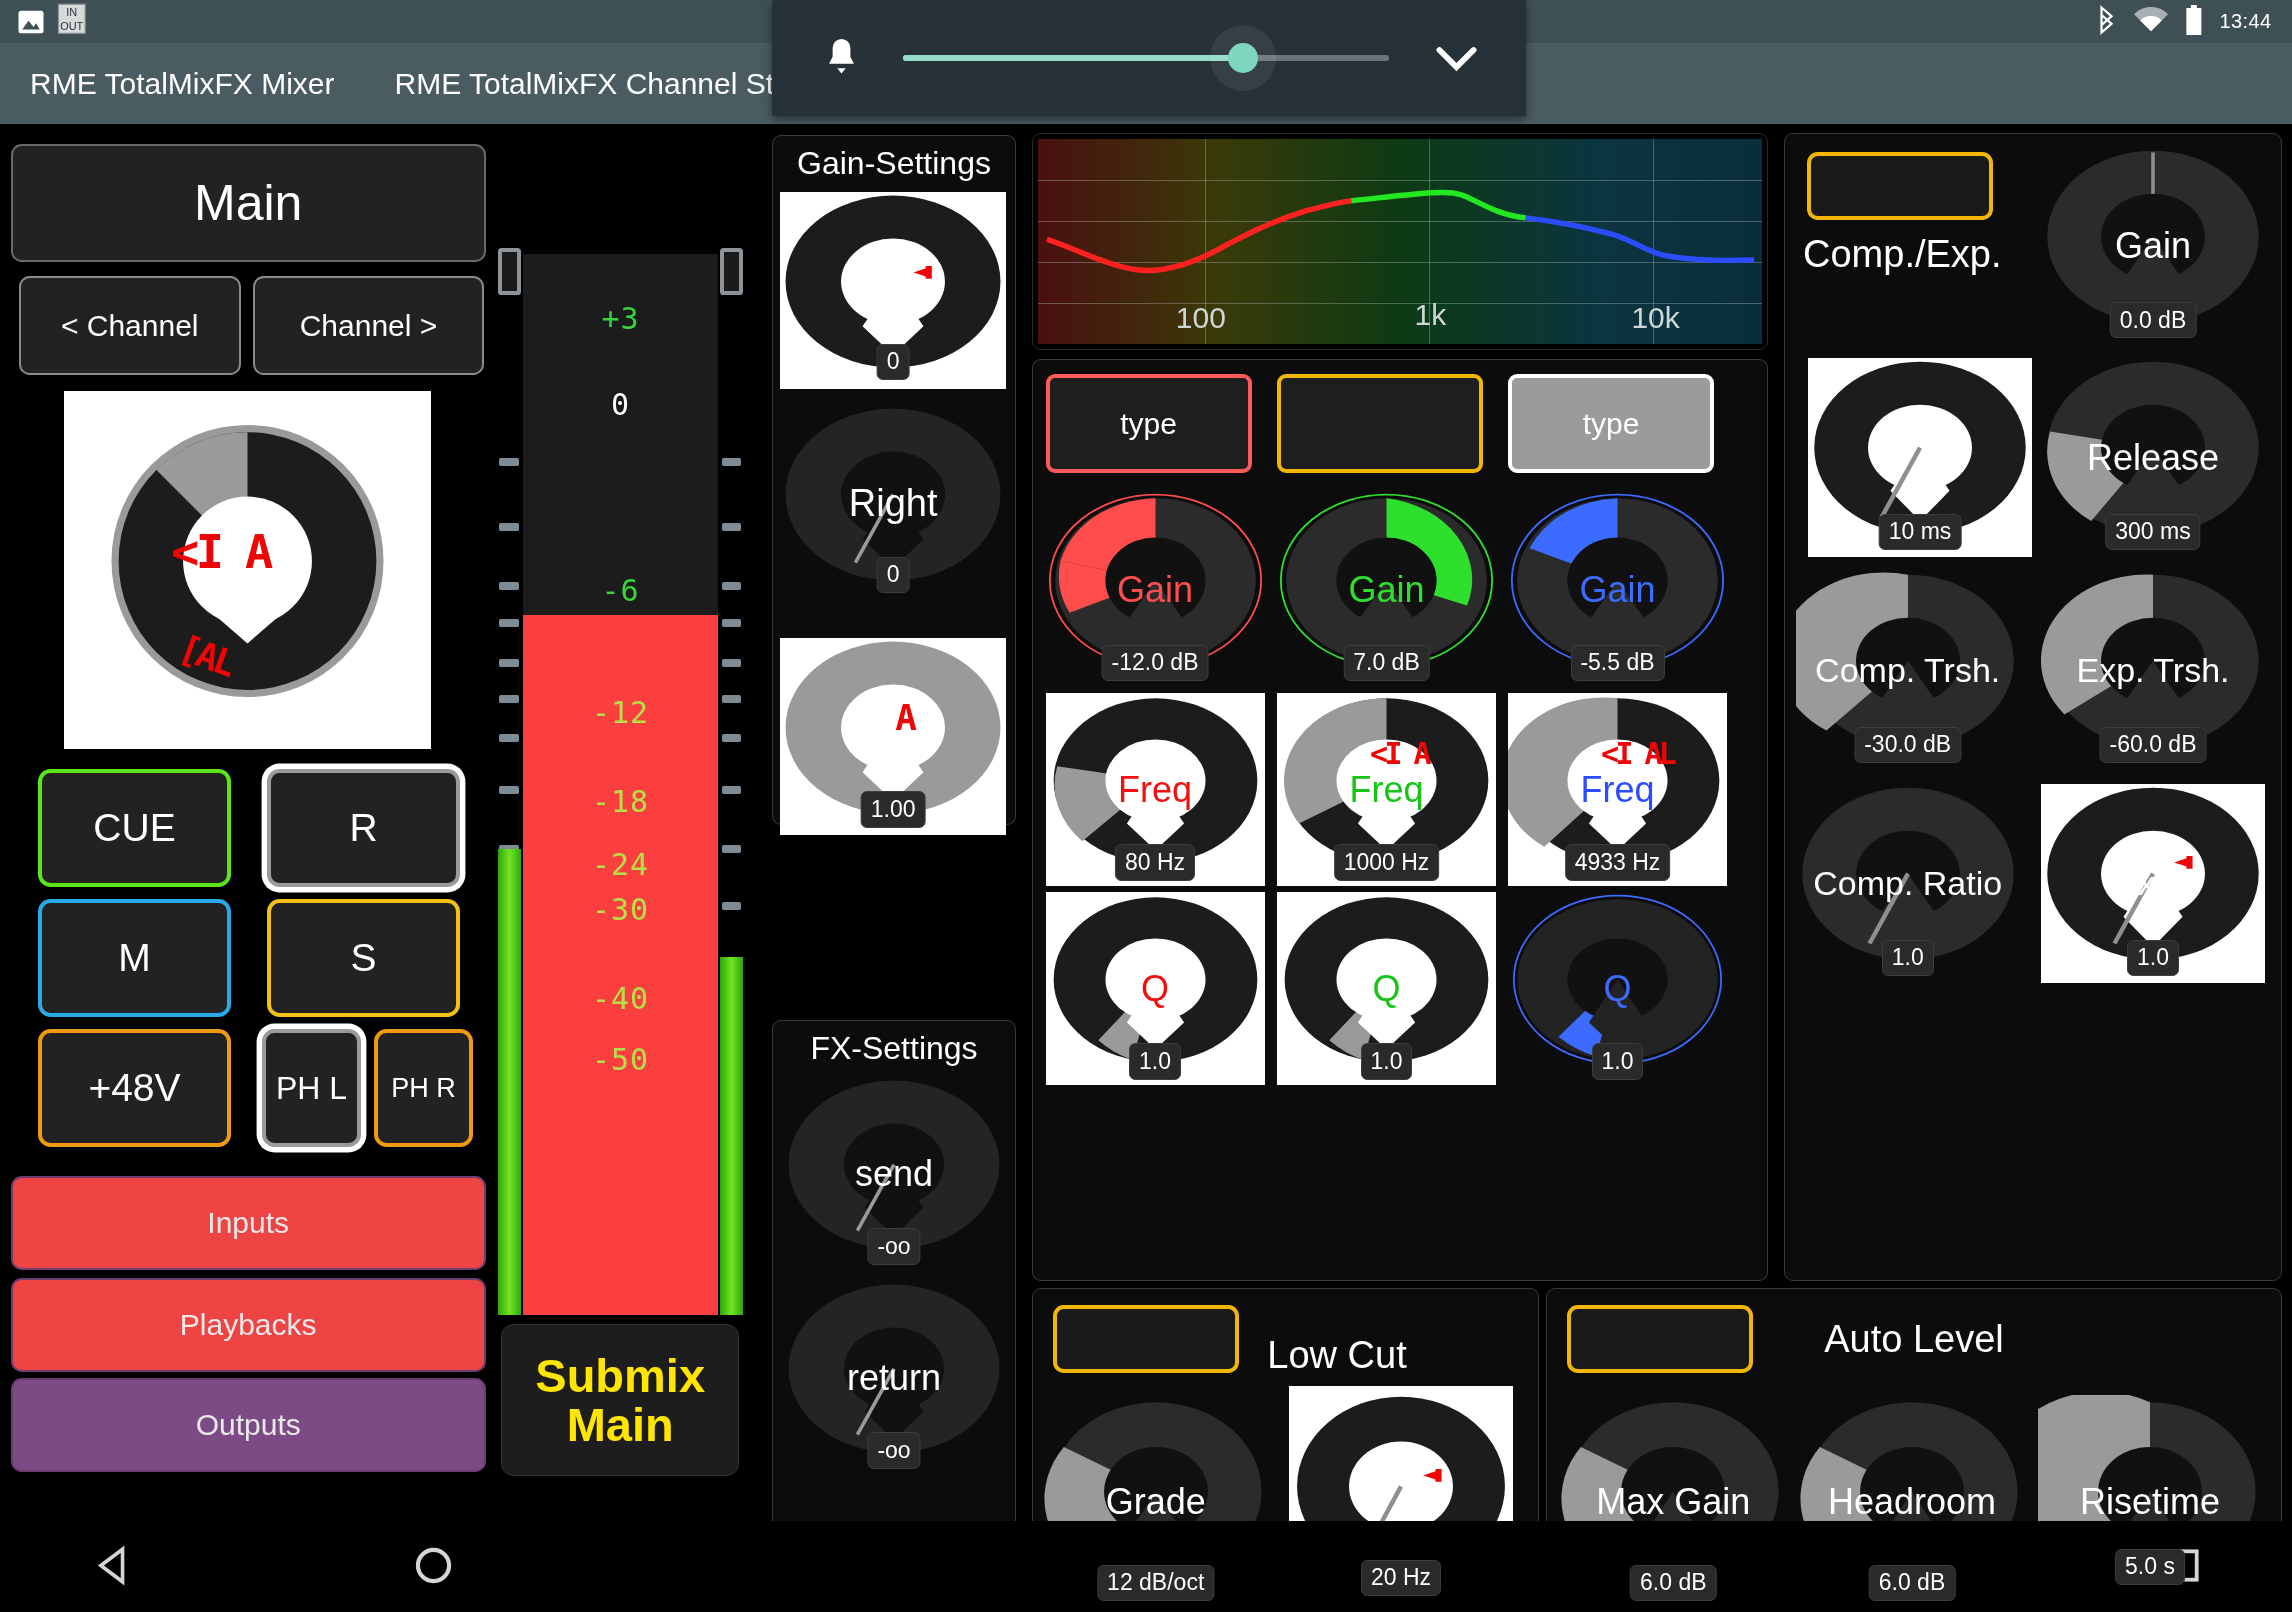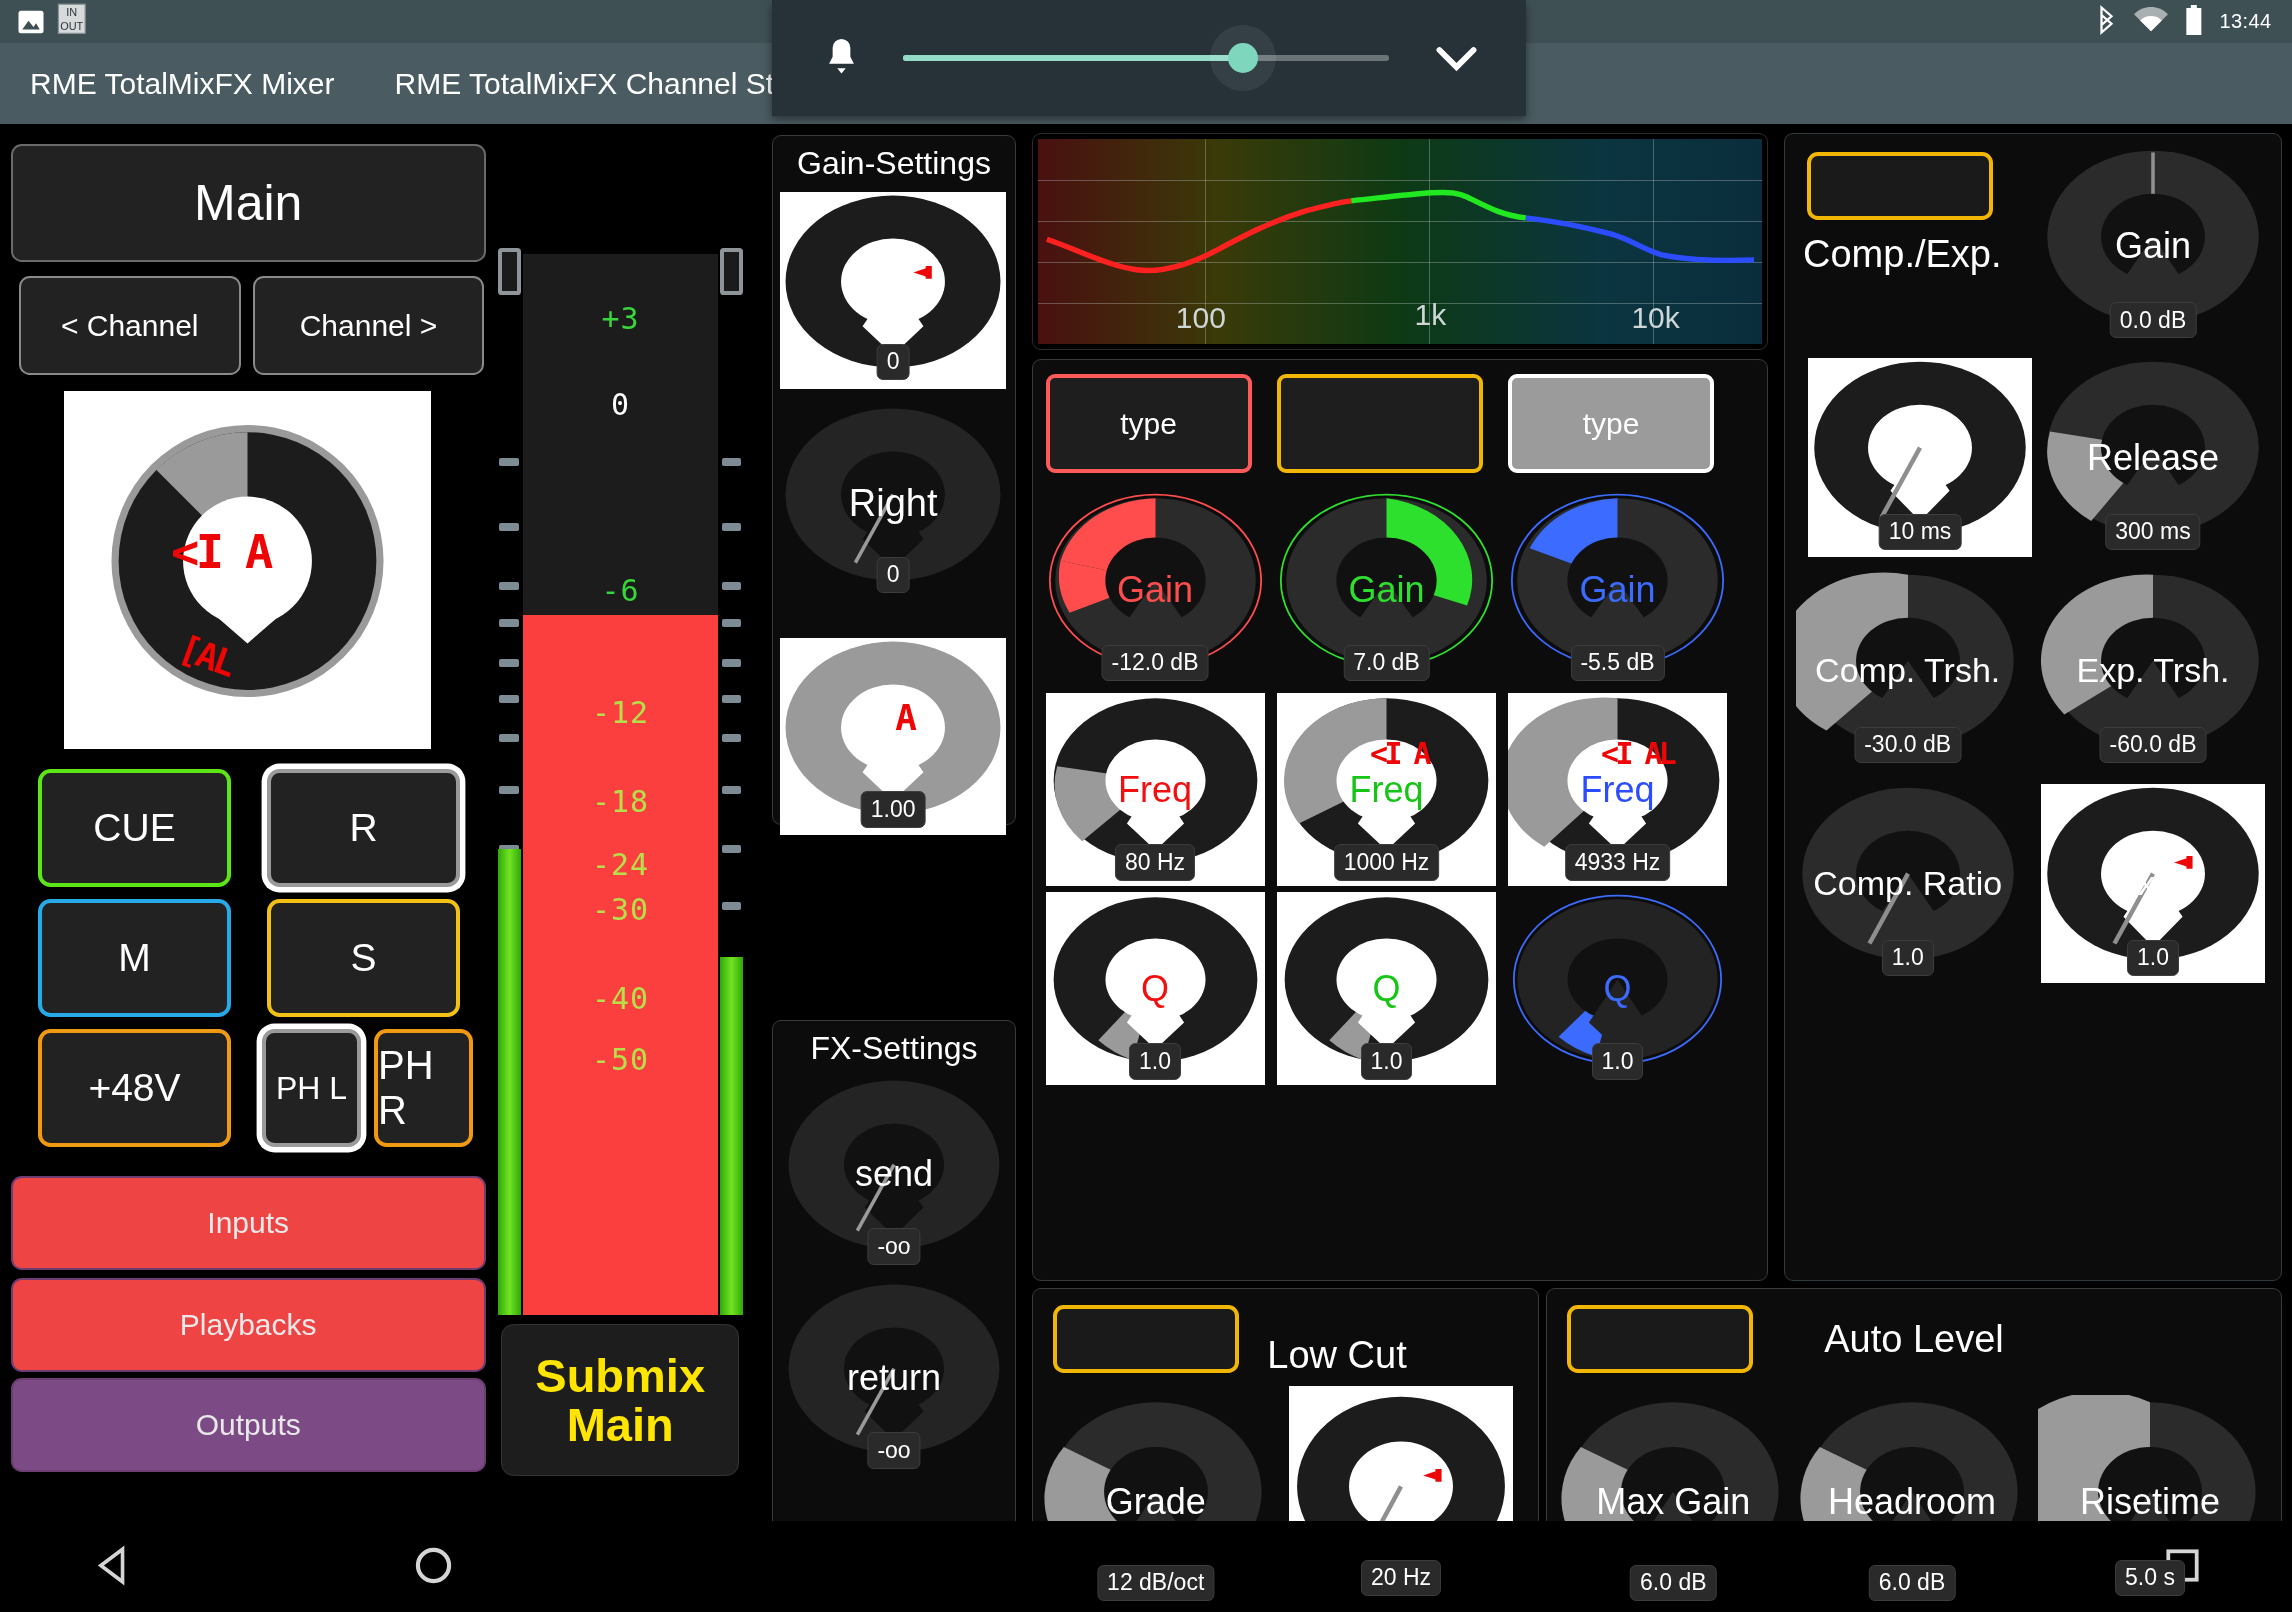--- a/index.html
+++ b/index.html
@@ -90,21 +90,21 @@
     position: absolute; background: #222; border-radius: 12.5px;
     color: #fff; font-size: 39px;
     display: flex; align-items: center; justify-content: center;
   }
   #b-cue  { left: 38px;  top: 645px; width: 193px; height: 118px; border: 4.5px solid #5ce617; }
   #b-r    { left: 267px; top: 645px; width: 193px; height: 118px; border: 4.5px solid #9a9a9a; background:#222; box-shadow:0 0 0 5.4px #fff; }
   #b-m    { left: 38px;  top: 775px; width: 193px; height: 118px; border: 4.5px solid #28a9e8; }
   #b-s    { left: 267px; top: 775px; width: 193px; height: 118px; border: 4.5px solid #f2c114; }
   #b-48v  { left: 38px;  top: 905px; width: 193px; height: 118px; border: 4.5px solid #f09a14; }
   #b-phl  { left: 262px; top: 905px; width: 99px; height: 118px; border: 4.5px solid #9a9a9a; box-shadow:0 0 0 5.4px #fff; font-size: 32px;}
-  #b-phr  { left: 374px; top: 905px; width: 99px; height: 118px; border: 4.5px solid #f09a14; font-size: 40px;}
+  #b-phr  { left: 374px; top: 905px; width: 99px; height: 118px; border: 4.5px solid #f09a14; font-size: 27px;}
 
   .navbtn {
     position: absolute; left: 10.7px; width: 475px; height: 94px;
     background: #ef4444; border: 2.7px solid #6d3d72; border-radius: 10.7px;
     color: #e9e9e9; font-size: 30px;
     display: flex; align-items: center; justify-content: center;
   }
   #nav-inputs    { top: 1052px; }
   #nav-playbacks { top: 1154px; }
   #nav-outputs   { top: 1254px; background: #7c4a84; }
@@ -665,21 +665,21 @@
       <span class="kval" style="bottom:7.2px;">6.0 dB</span>
     </div>
     <div class="knob" style="left:491px; top:106px; width:224px; height:213px;">
       <svg width="224" height="213" viewBox="0 0 250 238" style="position:absolute;inset:0;">
         <ellipse cx="125" cy="108" rx="118" ry="100" fill="#2b2b2b"></ellipse>
         <path d="M125 108 L125 8 A118 100 0 1 0 60 196 Z" fill="#9a9a9a"></path>
         <ellipse cx="125" cy="108" rx="58" ry="50" fill="#111"></ellipse>
         <path d="M92 158 L125 108 L158 158 L125 192 Z" fill="#2b2b2b"></path>
       </svg>
       <span class="klabel" style="font-size:36px;">Risetime</span>
-      <span class="kval" style="bottom:12px;">5.0 s</span>
+      <span class="kval" style="bottom:23px;">5.0 s</span>
     </div>
   </div>
 </div>
 
 <div id="navbar">
   <span class="navicon">
     <svg width="47" height="47" viewBox="0 0 26 26">
         <path d="M18 4L6 13l12 9z" fill="none" stroke="#e8e8e8" stroke-width="2"></path>
       </svg>
   </span>

